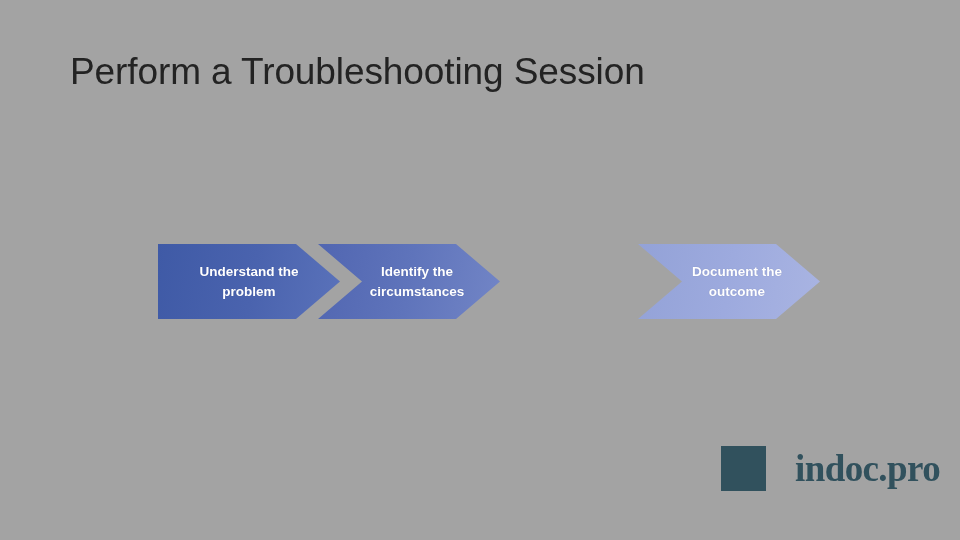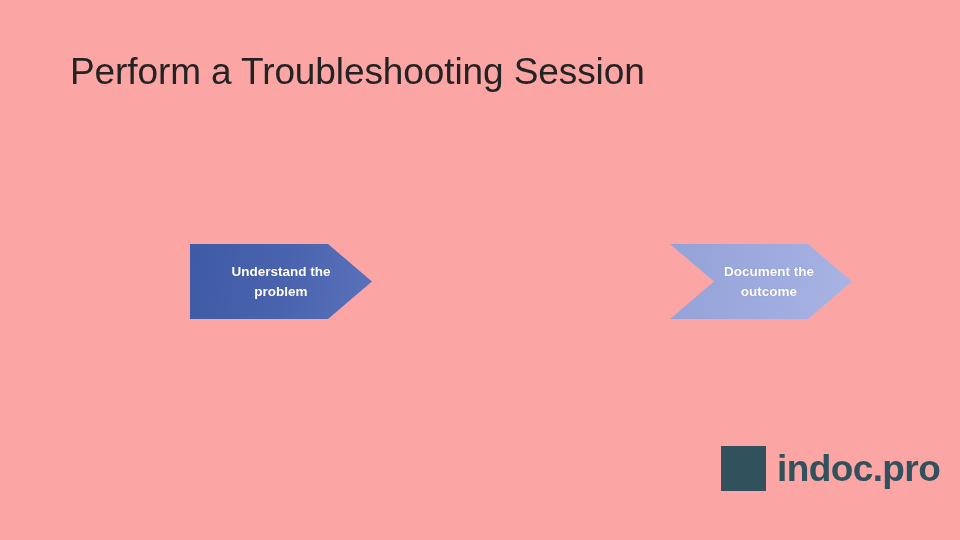--- a/index.html
+++ b/index.html
@@ -11,21 +11,21 @@
     height: 540px;
     background: #e5e4e3;
     font-family: "Liberation Sans", sans-serif;
     overflow: hidden;
     position: relative;
   }
 
   #slide {
     position: absolute;
     inset: 0;
-    background: #fca5a5;
+    background: #a3a3a3;
   }
 
   
   #slide-title {
     position: absolute;
     left: 70px;
     top: 50px;
     width: 820px;
     font-size: 37px;
     font-weight: 400;
@@ -35,21 +35,20 @@
     white-space: nowrap;
   }
 
   
   #process-diagram {
     position: absolute;
     left: 158px;
     top: 244px;
     width: 642px;
     height: 75px;
-    margin-left: 32px;
   }
 
   .chevron {
     position: absolute;
     top: 0;
     height: 75px;
     width: 182px;
     display: flex;
     align-items: center;
     justify-content: center;
@@ -95,21 +94,22 @@
   .c3 .chevron-label,
   .c4 .chevron-label { margin-left: 16px; }
 
   
   #logo {
     position: absolute;
     left: 721px;
     top: 446px;
     display: flex;
     align-items: center;
-    gap: 11px;
+    gap: 29px;
+    font-family: Liberation Serif, serif;
   }
   #logo-mark {
     width: 45px;
     height: 45px;
     background: #31515d;
   }
   #logo-text {
     font-size: 37px;
     font-weight: bold;
     color: #31515d;
@@ -124,20 +124,24 @@
 
   <div id="slide-title">Perform a Troubleshooting Session</div>
 
   <div id="process-diagram">
 
     <div class="chevron first c1">
       <span class="chevron-label">Understand the
 problem</span>
     </div>
 
+    <div class="chevron notched c2">
+      <span class="chevron-label">Identify the
+circumstances</span>
+    </div>
 
 
     <div class="chevron notched c4">
       <span class="chevron-label">Document the
 outcome</span>
     </div>
 
   </div>
 
   <div id="logo">

